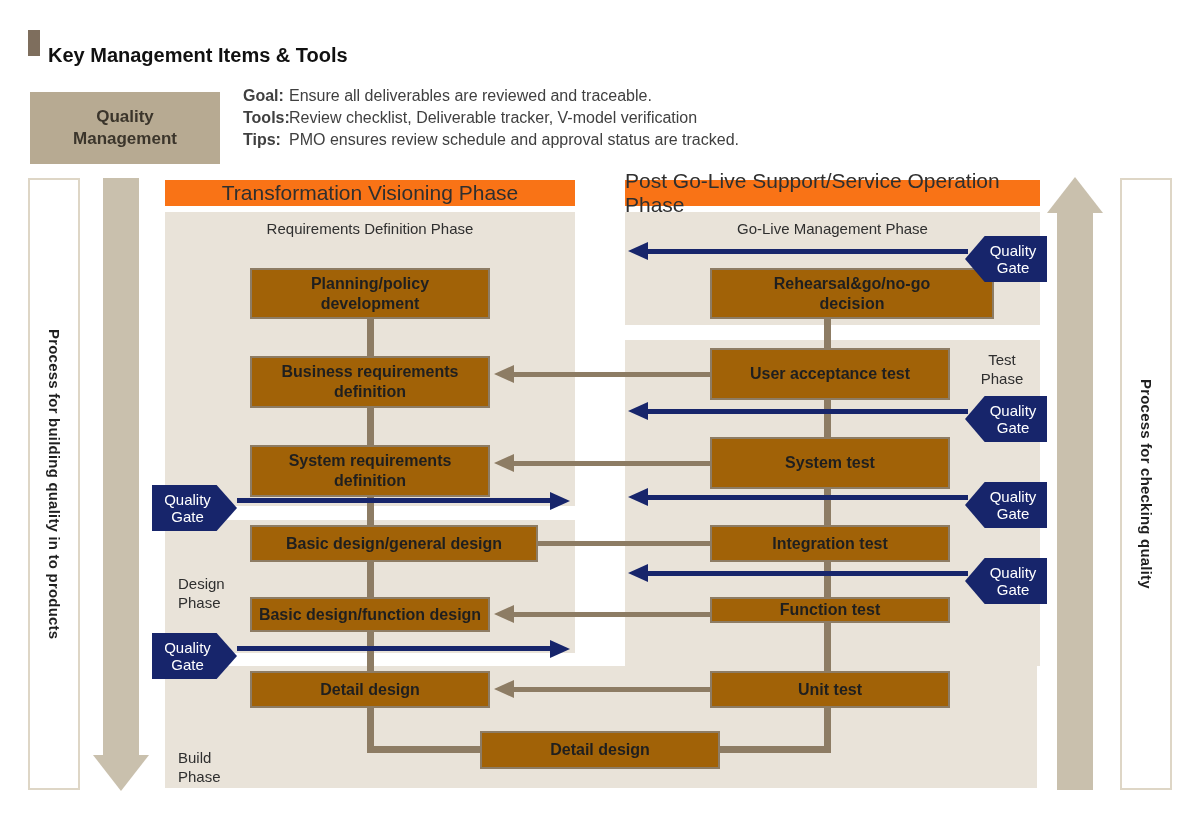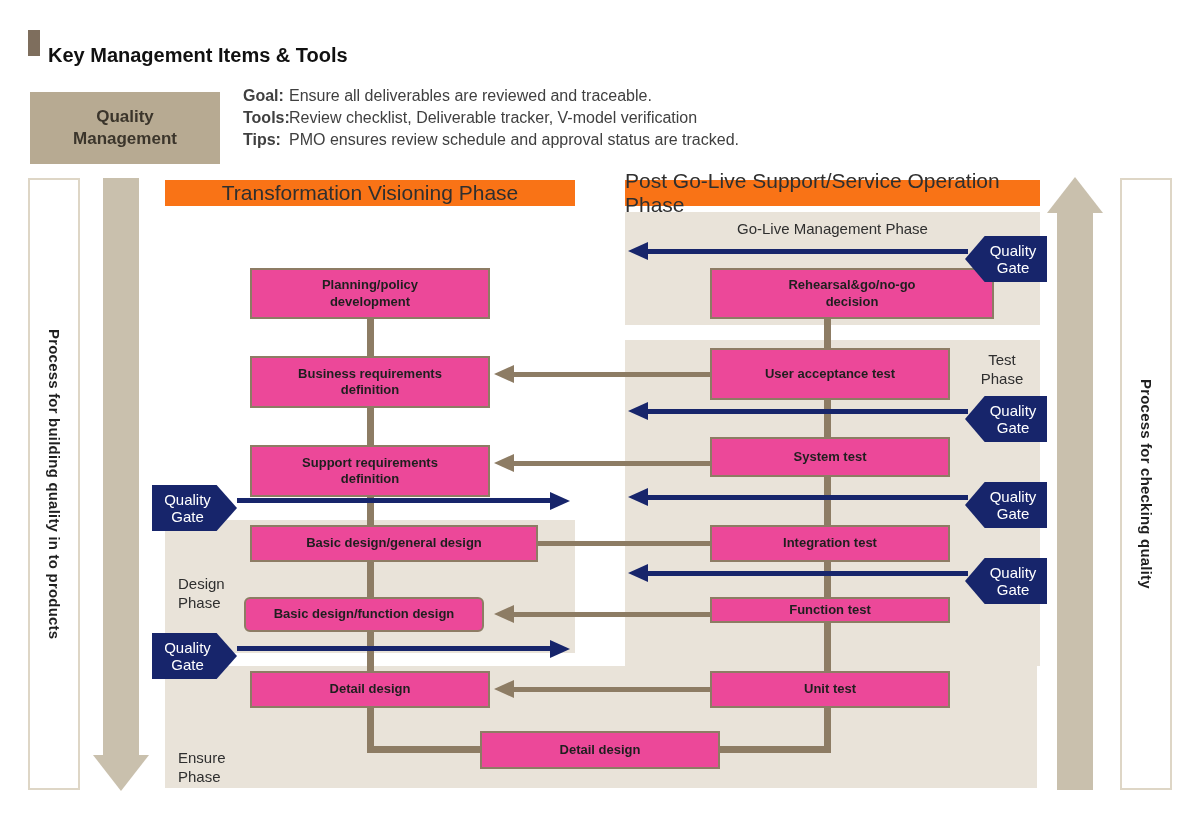--- a/index.html
+++ b/index.html
@@ -19,23 +19,23 @@
   .vtext{writing-mode:vertical-rl;font-weight:bold;font-size:15px;color:#1f1f1f;letter-spacing:0.2px;}
   .big-shaft{background:#c9c0ad;}
   .tri{width:0;height:0;}
   
   .panel{background:#e9e3d9;z-index:0;}
   .band{background:#f97316;display:flex;align-items:center;justify-content:center;
         font-size:21px;color:#2f2f2f;z-index:0;}
   .panel-label{position:absolute;top:8px;left:0;width:100%;text-align:center;font-size:15px;color:#2f2f2f;}
   .corner-label{font-size:15px;color:#2f2f2f;line-height:19px;z-index:2;}
   
-  .pbox{background:#ec4899;border:2px solid #8d7c64;box-sizing:border-box;z-index:2;
+  .pbox{background:#a16207;border:2px solid #8d7c64;box-sizing:border-box;z-index:2;
         display:flex;align-items:center;justify-content:center;text-align:center;
-        font-size:13px;font-weight:bold;color:#1f1f1f;line-height:1.25;}
+        font-size:16px;font-weight:bold;color:#1f1f1f;line-height:1.25;}
   
   .bline{background:#8d7c64;z-index:1;}
   .bhead-left{border-top:9px solid transparent;border-bottom:9px solid transparent;
               border-right:20px solid #8d7c64;z-index:1;}
   
   .nline{background:#17256b;z-index:3;}
   .nhead-left{border-top:9px solid transparent;border-bottom:9px solid transparent;
               border-right:20px solid #17256b;z-index:3;}
   .nhead-right{border-top:9px solid transparent;border-bottom:9px solid transparent;
                border-left:20px solid #17256b;z-index:3;}
@@ -68,30 +68,33 @@
 
   <div class="abs tri" style="left:1047px;top:177px;border-left:28px solid transparent;border-right:28px solid transparent;border-bottom:36px solid #c9c0ad;"></div>
   <div class="abs big-shaft" style="left:1057px;top:213px;width:36px;height:577px;"></div>
   <div class="abs side-box" style="left:1120px;top:178px;width:52px;height:612px;">
     <span class="vtext">Process for checking quality</span>
   </div>
 
   <div class="abs band" style="left:165px;top:180px;width:410px;height:26px;">Transformation Visioning Phase</div>
   <div class="abs band" style="left:625px;top:180px;width:415px;height:26px;">Post Go-Live Support/Service Operation Phase</div>
 
+  <div class="abs panel" style="left:165px;top:212px;width:410px;height:294px;">
+    <div class="panel-label">Requirements Definition Phase</div>
+  </div>
   <div class="abs panel" style="left:165px;top:520px;width:410px;height:133px;"></div>
   <div class="abs panel" style="left:625px;top:212px;width:415px;height:113px;">
     <div class="panel-label">Go-Live Management Phase</div>
   </div>
   <div class="abs panel" style="left:625px;top:340px;width:415px;height:326px;"></div>
   <div class="abs panel" style="left:165px;top:666px;width:872px;height:122px;"></div>
 
   <div class="abs corner-label prewrap" style="left:178px;top:566px;">Design
 Phase</div>
-  <div class="abs corner-label prewrap" style="left:178px;top:740px;">Ensure
+  <div class="abs corner-label prewrap" style="left:178px;top:740px;">Build
 Phase</div>
   <div class="abs corner-label prewrap" style="left:972px;top:342px;width:60px;text-align:center;">Test
 Phase</div>
 
   <div class="abs bline" style="left:367px;top:300px;width:7px;height:375px;"></div>
   <div class="abs bline" style="left:824px;top:300px;width:7px;height:375px;"></div>
 
   <div class="abs bline" style="left:367px;top:705px;width:7px;height:48px;"></div>
   <div class="abs bline" style="left:367px;top:746px;width:120px;height:7px;"></div>
   <div class="abs bline" style="left:717px;top:746px;width:114px;height:7px;"></div>
@@ -105,30 +108,30 @@
   <div class="abs bline" style="left:512px;top:540.5px;width:198px;height:5px;"></div>
   <div class="abs tri bhead-left" style="left:494px;top:605px;"></div>
   <div class="abs bline" style="left:512px;top:611.5px;width:198px;height:5px;"></div>
   <div class="abs tri bhead-left" style="left:494px;top:680px;"></div>
   <div class="abs bline" style="left:512px;top:686.5px;width:198px;height:5px;"></div>
 
   <div class="abs pbox prewrap" style="left:250px;top:260px;width:240px;height:51px;">Planning/policy
 development</div>
   <div class="abs pbox prewrap" style="left:250px;top:348px;width:240px;height:52px;">Business requirements
 definition</div>
-  <div class="abs pbox prewrap" style="left:250px;top:437px;width:240px;height:52px;">Support requirements
+  <div class="abs pbox prewrap" style="left:250px;top:437px;width:240px;height:52px;">System requirements
 definition</div>
   <div class="abs pbox" style="left:250px;top:525px;width:288px;height:37px;">Basic design/general design</div>
-  <div class="abs pbox" style="left:244px;top:597px;width:240px;height:35px;border-radius:6px;">Basic design/function design</div>
+  <div class="abs pbox" style="left:250px;top:597px;width:240px;height:35px;">Basic design/function design</div>
   <div class="abs pbox" style="left:250px;top:671px;width:240px;height:37px;">Detail design</div>
 
   <div class="abs pbox prewrap" style="left:710px;top:260px;width:284px;height:51px;">Rehearsal&amp;go/no-go
 decision</div>
   <div class="abs pbox" style="left:710px;top:348px;width:240px;height:52px;">User acceptance test</div>
-  <div class="abs pbox" style="left:710px;top:437px;width:240px;height:40px;">System test</div>
+  <div class="abs pbox" style="left:710px;top:437px;width:240px;height:52px;">System test</div>
   <div class="abs pbox" style="left:710px;top:525px;width:240px;height:37px;">Integration test</div>
   <div class="abs pbox" style="left:710px;top:597px;width:240px;height:26px;">Function test</div>
   <div class="abs pbox" style="left:710px;top:671px;width:240px;height:37px;">Unit test</div>
 
   <div class="abs pbox" style="left:480px;top:731px;width:240px;height:38px;">Detail design</div>
 
   <div class="abs nline" style="left:237px;top:498px;width:315px;height:5px;"></div>
   <div class="abs tri nhead-right" style="left:550px;top:491.5px;"></div>
   <div class="abs gate gate-left prewrap" style="left:152px;top:477px;width:85px;height:46px;">Quality
 Gate</div>

